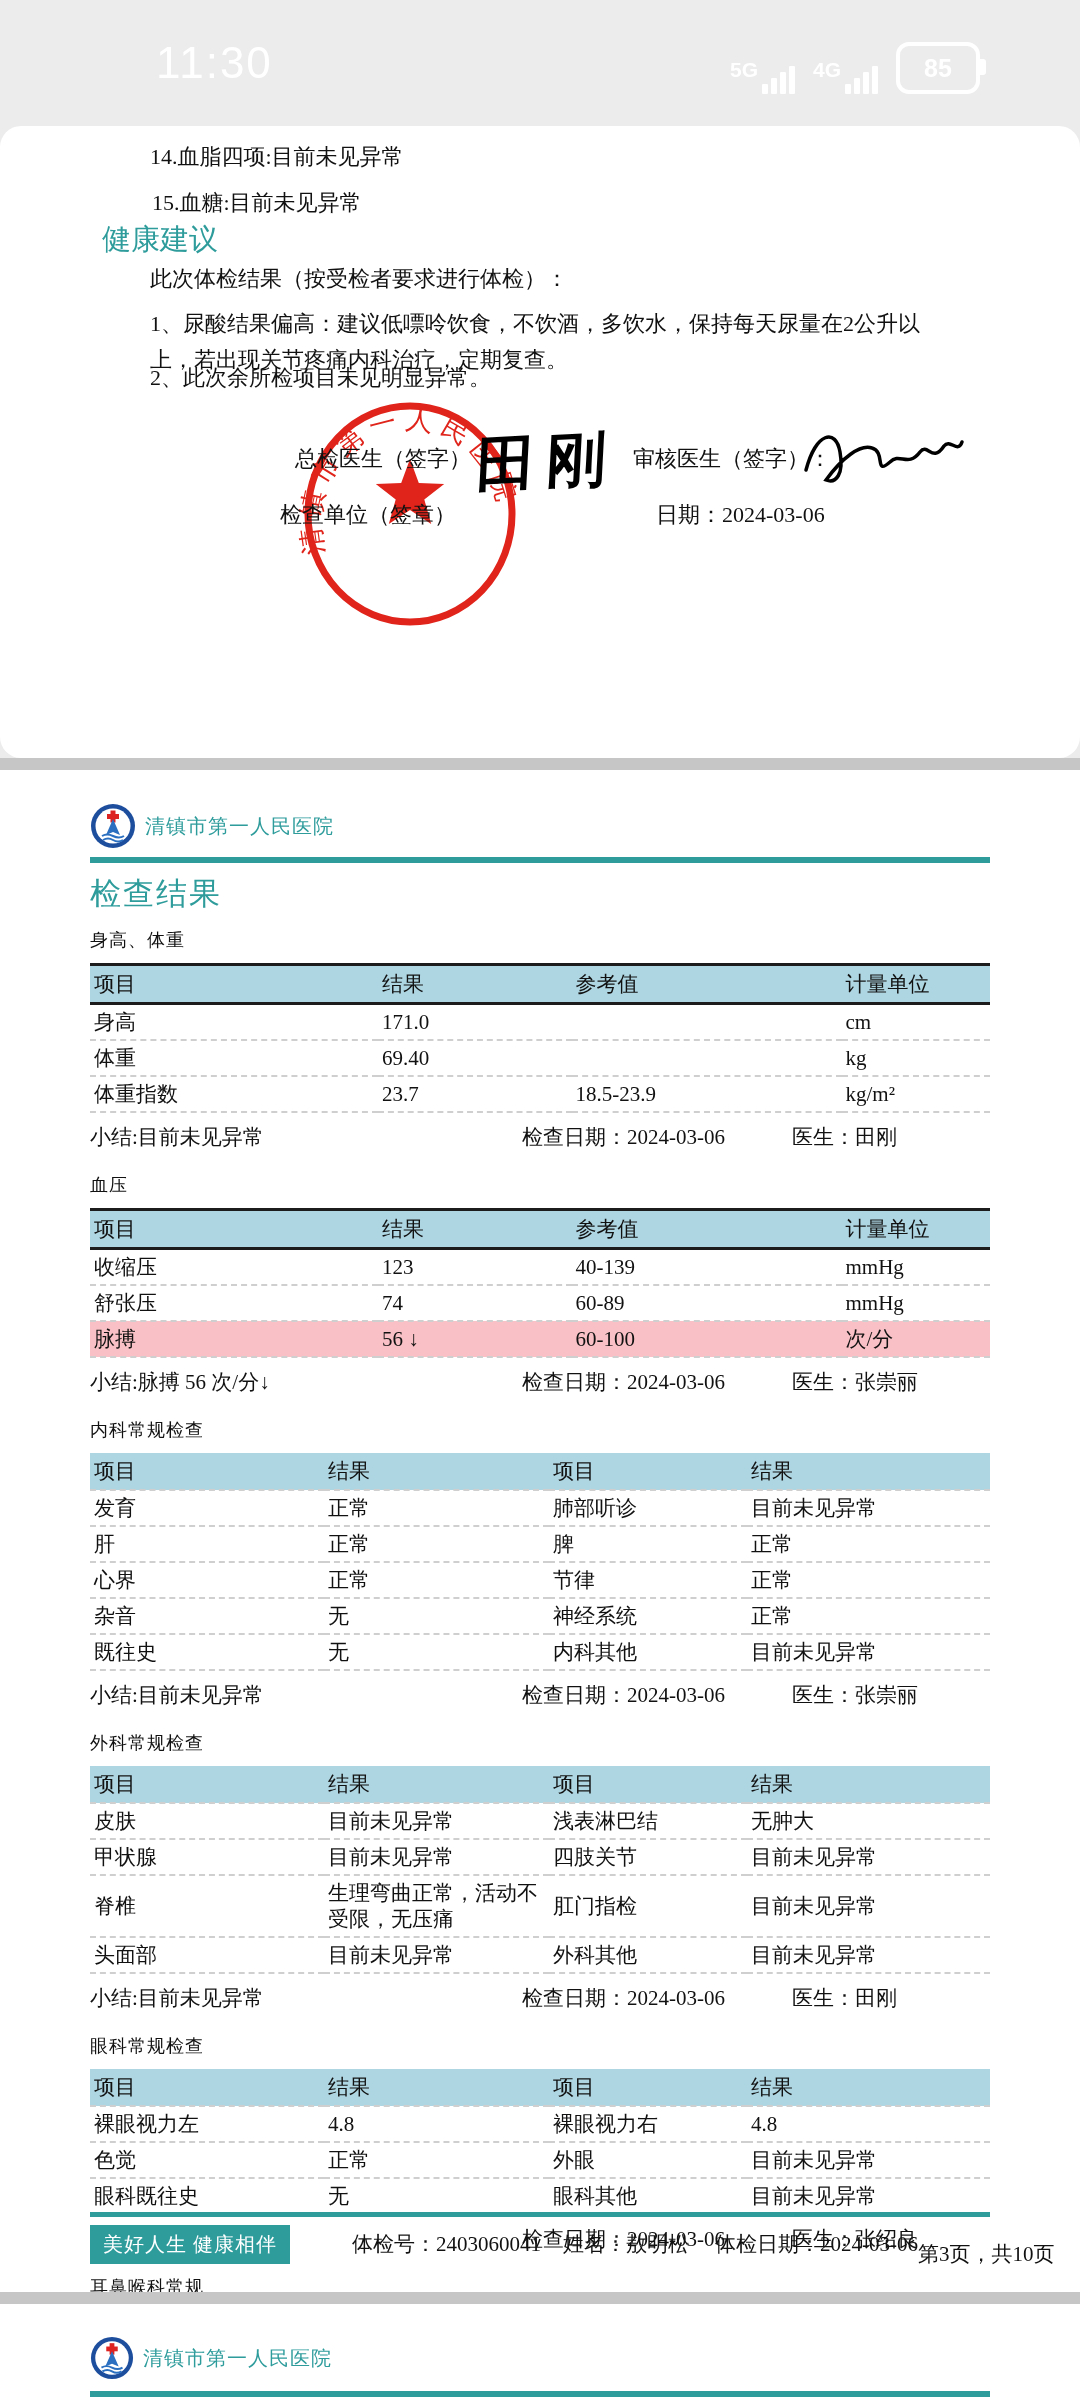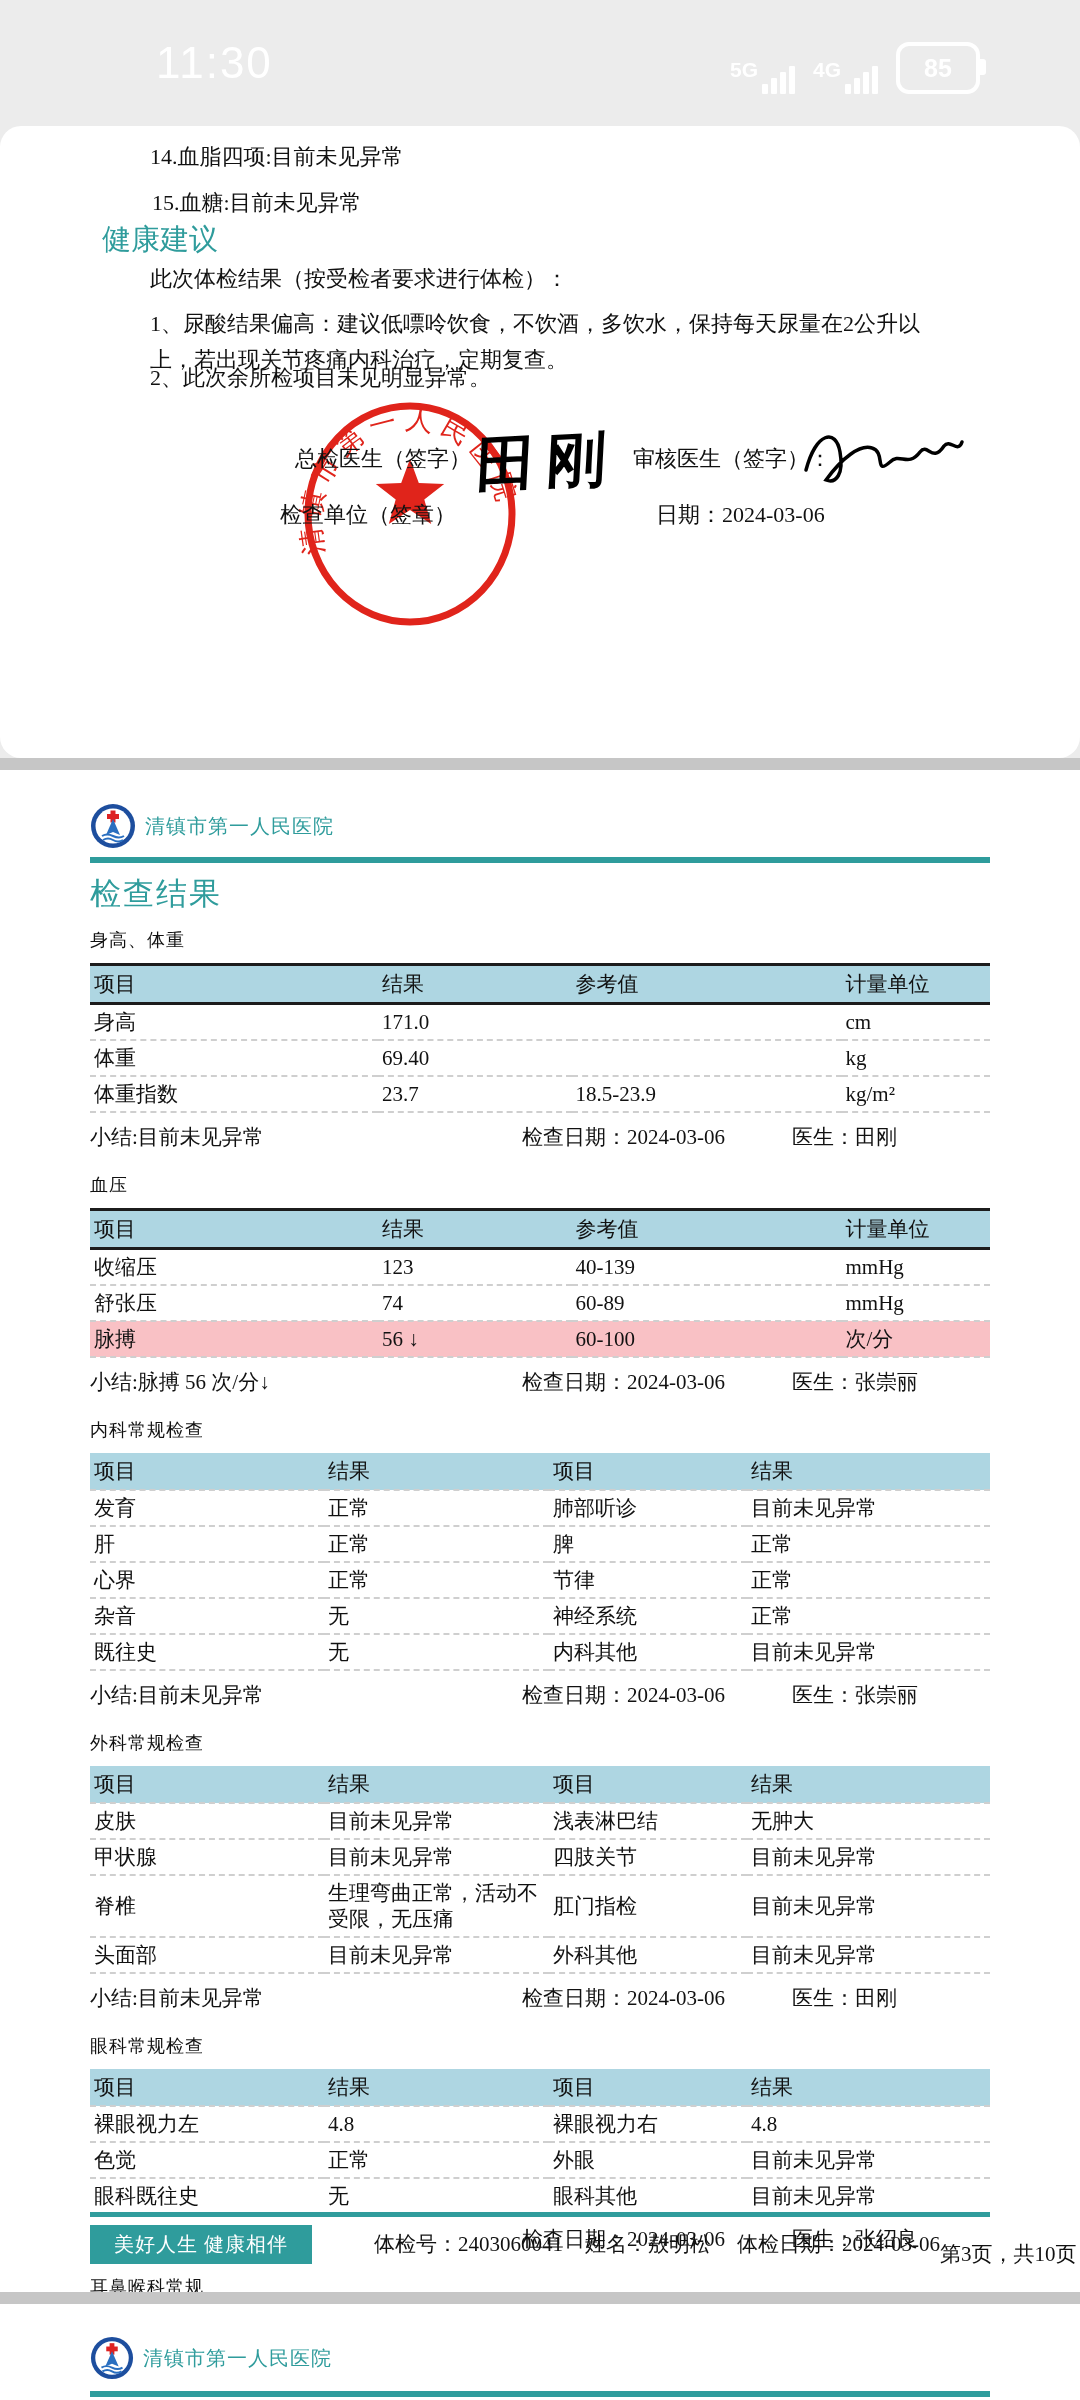--- a/index.html
+++ b/index.html
@@ -51,21 +51,21 @@
   table.pair thead tr{border-bottom:2px dashed #cfcfcf;}
   td{padding:4px 4px;line-height:26px;border-bottom:2px dashed #cfcfcf;vertical-align:middle;}
   tr.hl td{background:#f9c1c5;}
   .summary{display:flex;margin-top:11px;font-size:21px;line-height:26px;}
   .sum-note{flex:0 0 48%;}
   .sum-date{flex:0 0 30%;}
   .sum-doc{flex:1;}
   .p2-footer{position:absolute;left:90px;right:90px;bottom:24px;}
   .p2-footer .frule{height:5px;background:#2f9c9c;}
   .footer-row{display:flex;align-items:center;margin-top:3px;font-size:21px;white-space:nowrap;}
-  .slogan{background:#2f9c9c;color:#fff;font-size:20px;padding:6px 24px;letter-spacing:1px;}
+  .slogan{background:#2f9c9c;color:#fff;font-size:20px;padding:6px 13px;letter-spacing:1px;}
   .f-no{margin-left:62px;}
   .f-name{margin-left:22px;}
   .f-date{margin-left:26px;}
   .f-page{margin-left:auto;margin-top:20px;}
 
   
   .p3{top:2304px;height:96px;padding:30px 90px 0 90px;box-sizing:border-box;}
   .p3 .rule{margin-top:9px;}
 </style>
 </head>

